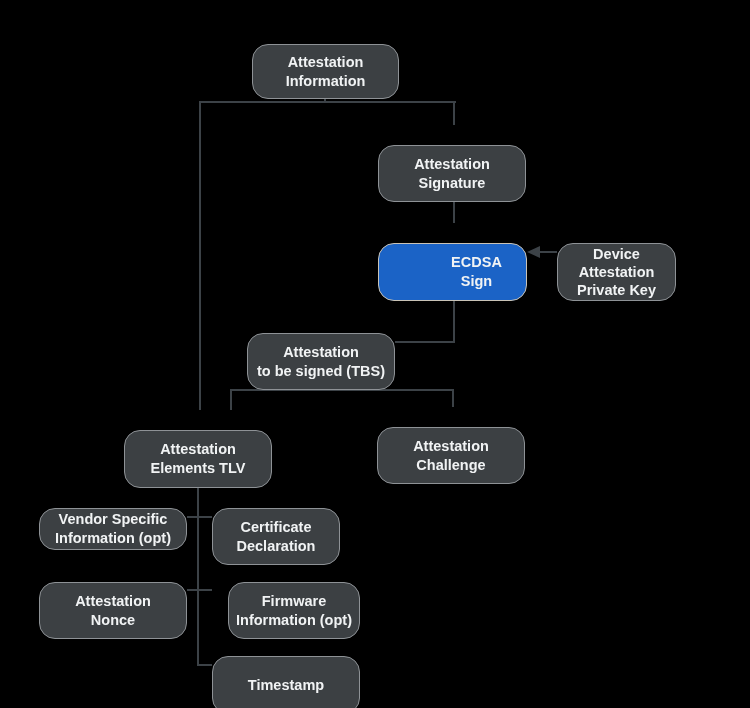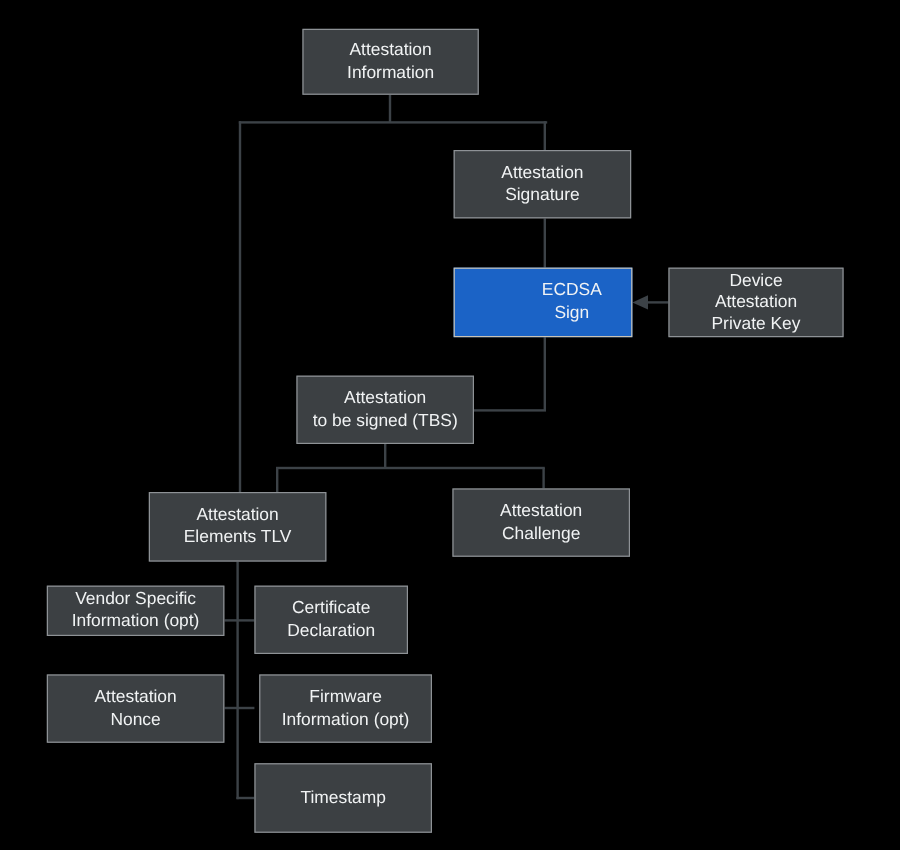--- a/index.html
+++ b/index.html
@@ -11,26 +11,27 @@
     position:relative;
     width:750px; height:708px;
     background:var(--background, #000);
     overflow:hidden;
   }
   .node {
     position:absolute;
     box-sizing:border-box;
     background:var(--box-fill, #3c4043);
     border:1.5px solid var(--box-border, #8e9296);
-    border-radius:0;
+    border-radius:16px;
     color:var(--text, #f1f3f4);
     display:flex; align-items:center; justify-content:center;
     text-align:center;
-    font-size:14.5px; line-height:19px; font-weight:normal;
+    font-size:14.5px; line-height:19px; font-weight:bold;
     white-space:pre-line;
+    margin-top:20px;
   }
   .node.highlight {
     background:var(--highlight-fill, #1b63c6);
     border:1px solid var(--highlight-border, #c9c3b6);
     padding-left:48px;
   }
   .node.lh18 { line-height:18px; }
   .line {
     position:absolute;
     background:var(--line, #3c4247);
@@ -40,28 +41,28 @@
     width:0; height:0;
     border-top:6px solid transparent;
     border-bottom:6px solid transparent;
     border-right:13px solid var(--line, #3c4247);
   }
 
   
   #n-attinfo   { left:252px; top:24px;  width:147px; height:55px; }
   #n-attsig    { left:378px; top:125px; width:148px; height:57px; }
   #n-ecdsa     { left:378px; top:223px; width:149px; height:58px; }
-  #n-devkey    { left:557px; top:223px; width:146px; height:58px; }
+  #n-devkey    { left:557px; top:223px; width:119px; height:58px; }
   #n-tbs       { left:247px; top:313px; width:148px; height:57px; }
   #n-tlv       { left:124px; top:410px; width:148px; height:58px; }
   #n-chal      { left:377px; top:407px; width:148px; height:57px; }
   #n-vendor    { left:39px;  top:488px; width:148px; height:42px; }
   #n-certdecl  { left:212px; top:488px; width:128px; height:57px; }
   #n-nonce     { left:39px;  top:562px; width:148px; height:57px; }
-  #n-fw        { left:216px; top:562px; width:144px; height:57px; }
+  #n-fw        { left:228px; top:562px; width:132px; height:57px; }
   #n-ts        { left:212px; top:636px; width:148px; height:58px; }
 
   
   #l1  { left:324px; top:79px;  width:2px;   height:23px; }  
   #l2  { left:199px; top:101px; width:257px; height:2px;  }  
   #l3  { left:199px; top:101px; width:2px;   height:309px; } 
   #l4  { left:453px; top:101px; width:2px;   height:24px; }  
   #l5  { left:453px; top:182px; width:2px;   height:41px; }  
   #l6  { left:453px; top:281px; width:2px;   height:61px; }  
   #l7  { left:395px; top:341px; width:60px;  height:2px;  }  

